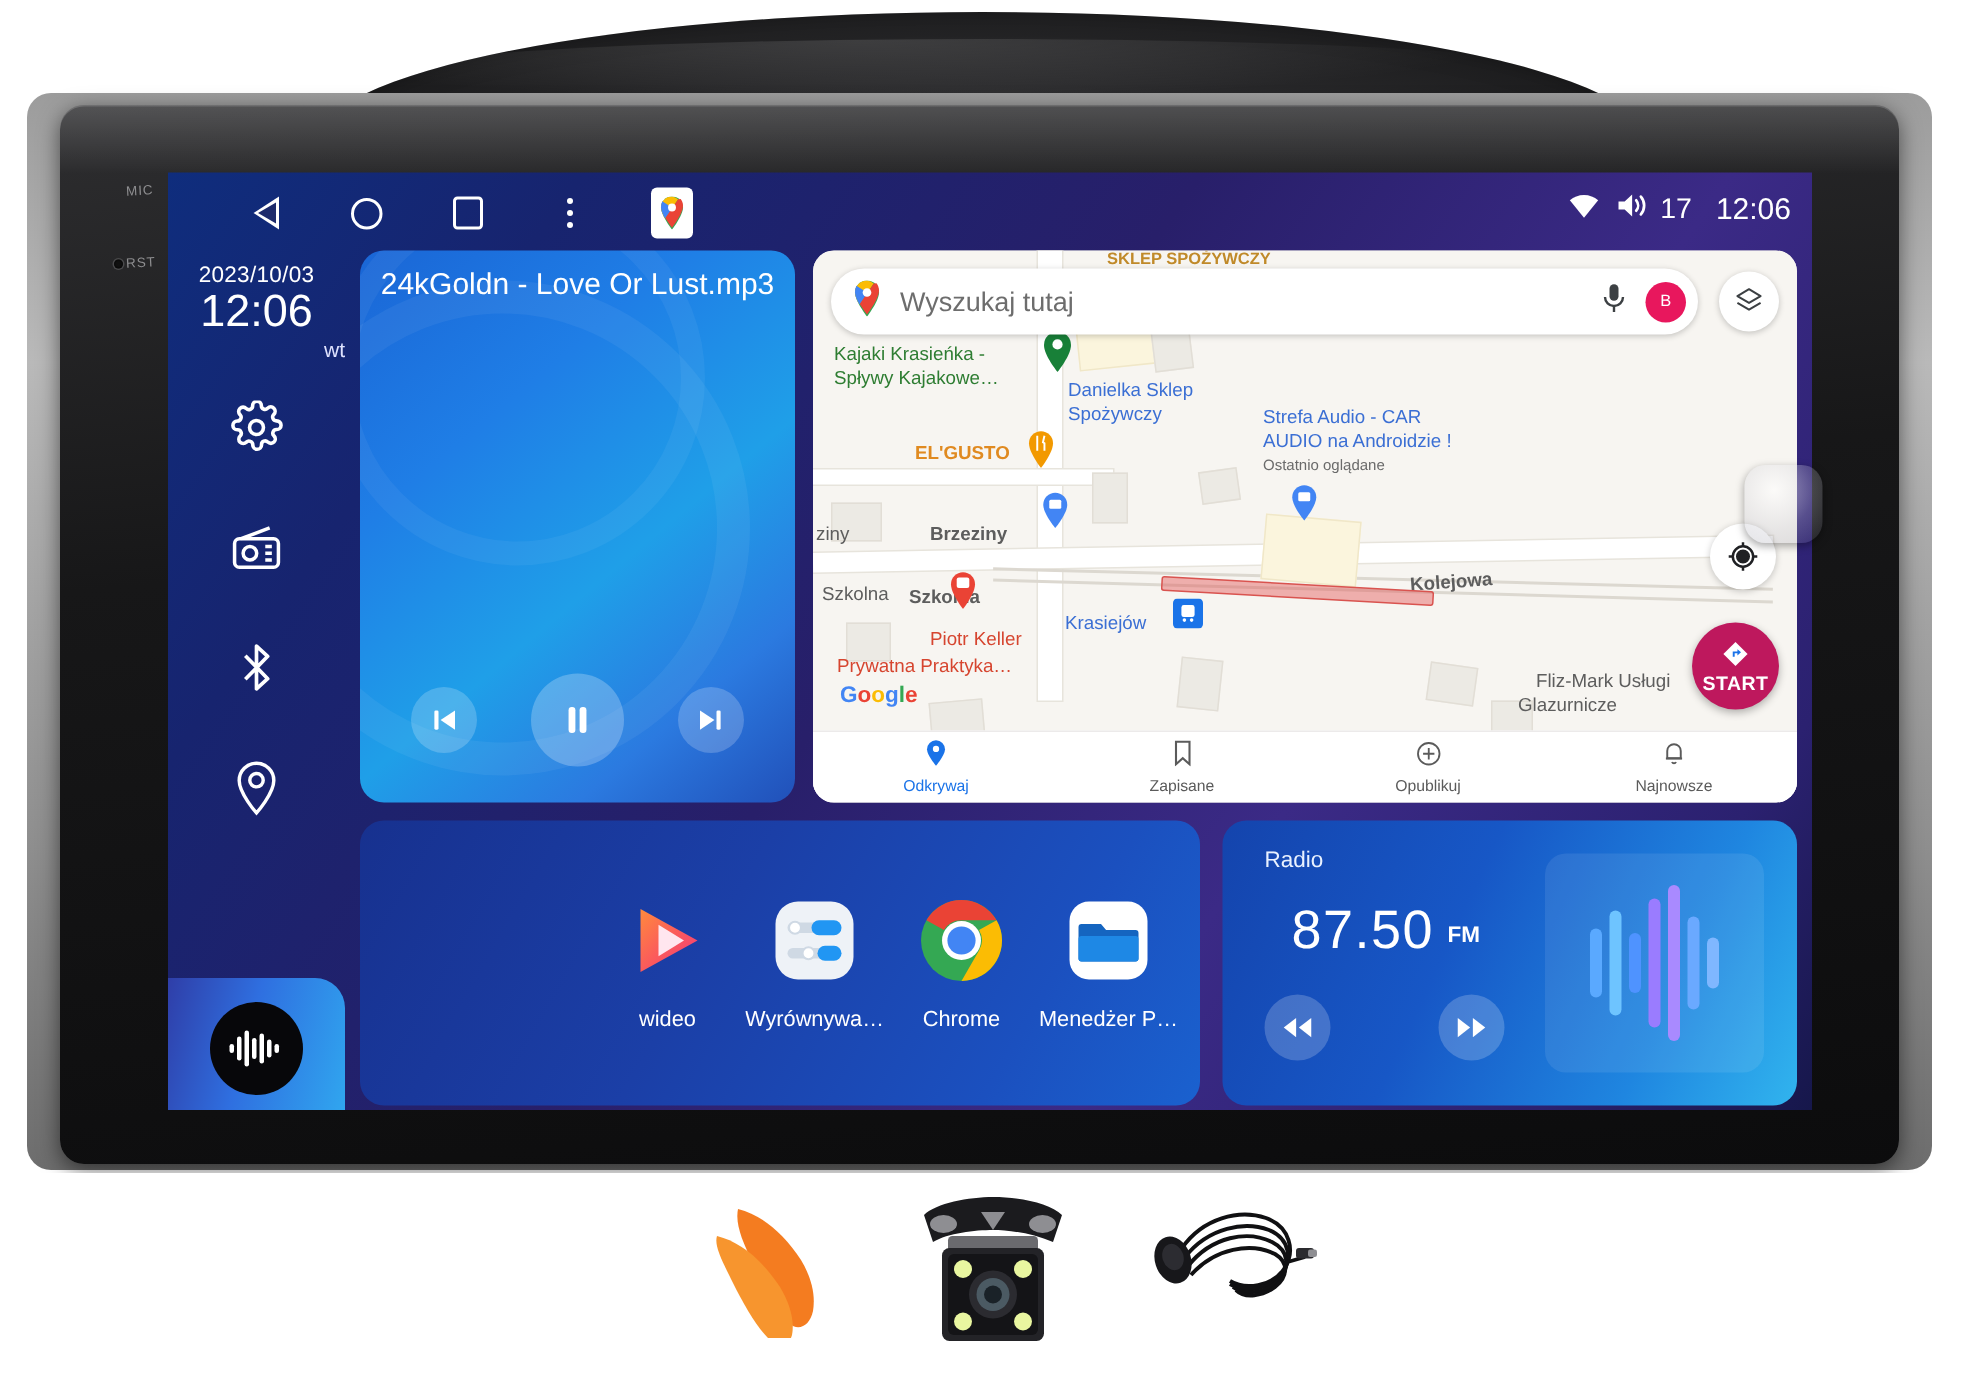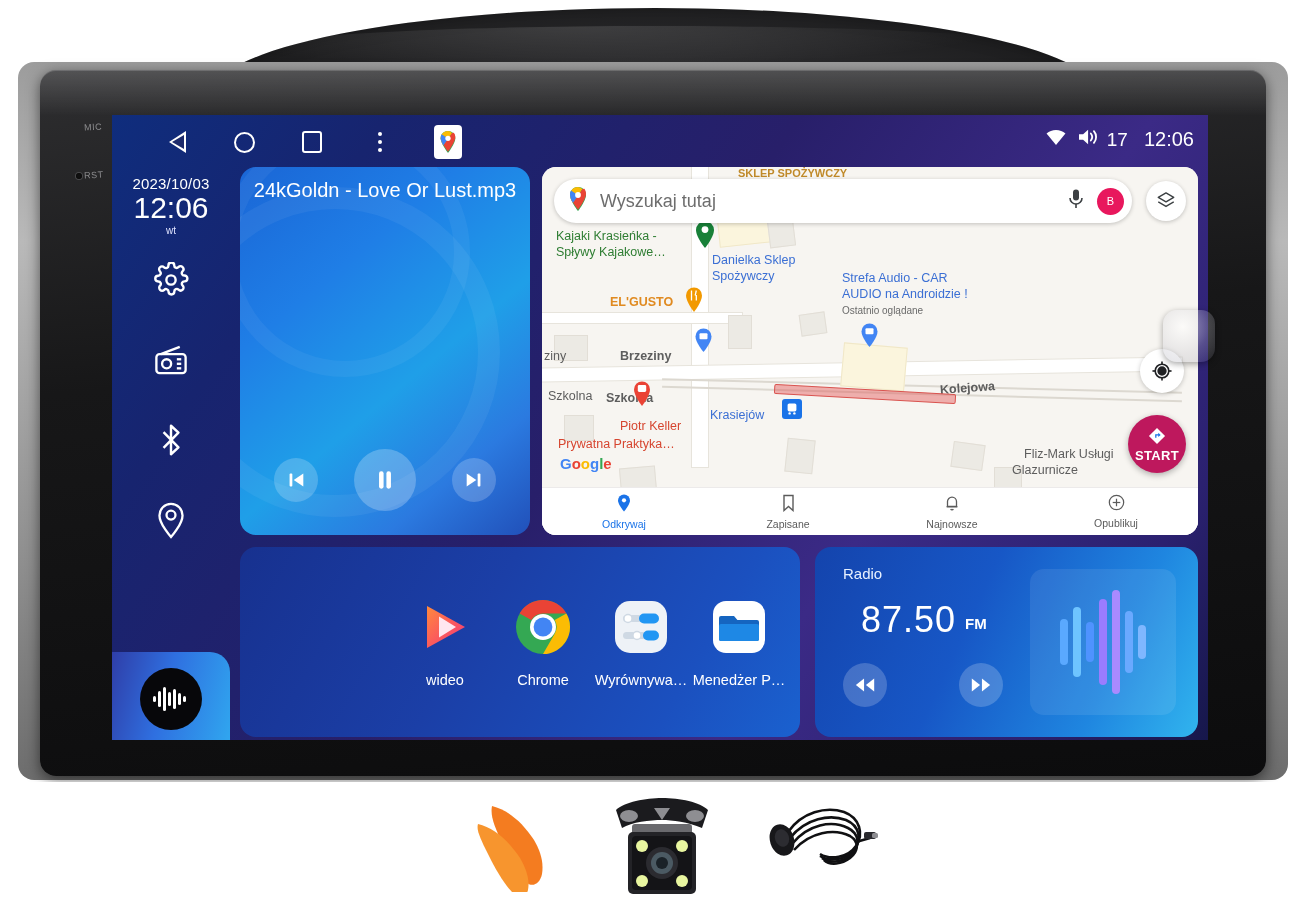--- a/index.html
+++ b/index.html
@@ -98,21 +98,21 @@
     position:absolute; right:14px; top:12px; display:flex; align-items:center; gap:10px;
     color:#fff; font-size:19px;
   }
   .vol-num{ font-size:19px; margin-left:-4px;}
   .clock-top{ font-size:20px; margin-left:6px; }
 
   
   .rail{ position:absolute; left:0; top:52px; width:118px; height:573px; }
   .date-txt{ color:#fff; font-size:15px; text-align:center; margin-top:8px; letter-spacing:.2px;}
   .time-txt{ color:#fff; font-size:30px; text-align:center; font-weight:400; line-height:1.05; }
-  .dow-txt{ color:#dfe3ff; font-size:10px; text-align:center; margin-top:1px;}
+  .dow-txt{ color:#dfe3ff; font-size:14px; text-align:right; margin-top:1px;}
   .rail-icons{ margin-top:22px; display:flex; flex-direction:column; align-items:center; gap:36px; }
   .rail-ico{ width:44px; height:44px; display:flex;align-items:center;justify-content:center; cursor:pointer;}
   .rail-ico svg{ display:block; }
 
   .rail-active{
     position:absolute; left:0; bottom:0; width:118px; height:88px;
     background:linear-gradient(105deg,#2f3ea8 0%, #2f6fe0 45%, #30a6ef 100%);
     border-top-right-radius:20px;
   }
   .rail-active .bubble{
@@ -568,37 +568,37 @@
           <div class="mb-item">
             <span>
               <svg width="13" height="18" viewBox="0 0 13 18" fill="none" stroke="#5b5b5b" stroke-width="1.4">
                   <path d="M2 1.5h9v15l-4.5-4-4.5 4z"></path>
                 </svg>
             </span>
             <span class="t">Zapisane</span>
           </div>
           <div class="mb-item">
             <span>
+              <svg width="17" height="17" viewBox="0 0 18 18" fill="none" stroke="#5b5b5b" stroke-width="1.3">
+                  <circle cx="9" cy="9" r="7.6"></circle>
+                  <line x1="9" y1="5" x2="9" y2="13"></line>
+                  <line x1="5" y1="9" x2="13" y2="9"></line>
+                </svg>
+            </span>
+            <span class="t">Opublikuj</span>
+          </div>
+          <div class="mb-item">
+            <span>
               <svg width="14" height="18" viewBox="0 0 14 18" fill="none" stroke="#5b5b5b" stroke-width="1.3">
                   <path d="M2.5 12.5V7.6a4.5 4.5 0 0 1 9 0v4.9z"></path>
                   <path d="M1.6 12.7h10.8"></path>
                   <path d="M5.7 15a1.4 1.4 0 0 0 2.6 0"></path>
                 </svg>
             </span>
             <span class="t">Najnowsze</span>
-          </div>
-          <div class="mb-item">
-            <span>
-              <svg width="17" height="17" viewBox="0 0 18 18" fill="none" stroke="#5b5b5b" stroke-width="1.3">
-                  <circle cx="9" cy="9" r="7.6"></circle>
-                  <line x1="9" y1="5" x2="9" y2="13"></line>
-                  <line x1="5" y1="9" x2="13" y2="9"></line>
-                </svg>
-            </span>
-            <span class="t">Opublikuj</span>
           </div>
         </div>
       </div>
 
       <div class="dock">
         <div class="app">
           <div class="app-ico">
             <svg width="56" height="56" viewBox="0 0 56 56">
               <defs>
                   <linearGradient id="vg" x1="0" y1="0" x2="1" y2="1">
@@ -609,44 +609,44 @@
                 </defs>
               <path d="M10 7 48 28 10 49z" fill="url(#vg)"></path>
               <path d="M22 17.5 39 28 22 38.5z" fill="#ffe6ef"></path>
             </svg>
           </div>
           <div class="app-name">wideo</div>
         </div>
 
         <div class="app">
           <div class="app-ico">
-            <svg width="58" height="58" viewBox="0 0 58 58">
-              <circle cx="29" cy="29" r="27" fill="#34a853"></circle>
-              <path d="M29 2a27 27 0 0 1 23.4 13.5H29A13.5 13.5 0 0 0 17.3 22L5.6 15.5A27 27 0 0 1 29 2z" fill="#ea4335"></path>
-              <path d="M52.4 15.5A27 27 0 0 1 29 56l11.7-20.3A13.5 13.5 0 0 0 40.7 22z" fill="#fbbc04"></path>
-              <circle cx="29" cy="29" r="13" fill="#fff"></circle>
-              <circle cx="29" cy="29" r="9.4" fill="#4285f4"></circle>
-            </svg>
-          </div>
-          <div class="app-name">Chrome</div>
-        </div>
-
-        <div class="app">
-          <div class="app-ico">
             <svg width="56" height="56" viewBox="0 0 56 56">
               <rect x="2" y="2" width="52" height="52" rx="15" fill="#eef2f7"></rect>
               <rect x="10" y="16" width="32" height="7" rx="3.5" fill="#cfd9e4"></rect>
               <rect x="26" y="14.5" width="20" height="10" rx="5" fill="#2196f3"></rect>
               <rect x="10" y="33" width="32" height="7" rx="3.5" fill="#cfd9e4"></rect>
               <rect x="30" y="31.5" width="16" height="10" rx="5" fill="#2196f3"></rect>
               <circle cx="15" cy="19.5" r="4" fill="#fff" stroke="#cfd9e4" stroke-width="1.4"></circle>
               <circle cx="24" cy="36.5" r="4" fill="#fff" stroke="#cfd9e4" stroke-width="1.4"></circle>
             </svg>
           </div>
           <div class="app-name">Wyrównywa…</div>
+        </div>
+
+        <div class="app">
+          <div class="app-ico">
+            <svg width="58" height="58" viewBox="0 0 58 58">
+              <circle cx="29" cy="29" r="27" fill="#34a853"></circle>
+              <path d="M29 2a27 27 0 0 1 23.4 13.5H29A13.5 13.5 0 0 0 17.3 22L5.6 15.5A27 27 0 0 1 29 2z" fill="#ea4335"></path>
+              <path d="M52.4 15.5A27 27 0 0 1 29 56l11.7-20.3A13.5 13.5 0 0 0 40.7 22z" fill="#fbbc04"></path>
+              <circle cx="29" cy="29" r="13" fill="#fff"></circle>
+              <circle cx="29" cy="29" r="9.4" fill="#4285f4"></circle>
+            </svg>
+          </div>
+          <div class="app-name">Chrome</div>
         </div>
 
         <div class="app">
           <div class="app-ico">
             <svg width="56" height="56" viewBox="0 0 56 56">
               <rect x="2" y="2" width="52" height="52" rx="13" fill="#ffffff"></rect>
               <path d="M10 17h13l3.4 4H46a2 2 0 0 1 2 2v17a2 2 0 0 1-2 2H10a2 2 0 0 1-2-2V19a2 2 0 0 1 2-2z" fill="#1565c0"></path>
               <rect x="8" y="25" width="40" height="17" rx="2" fill="#1e88e5"></rect>
             </svg>
           </div>

